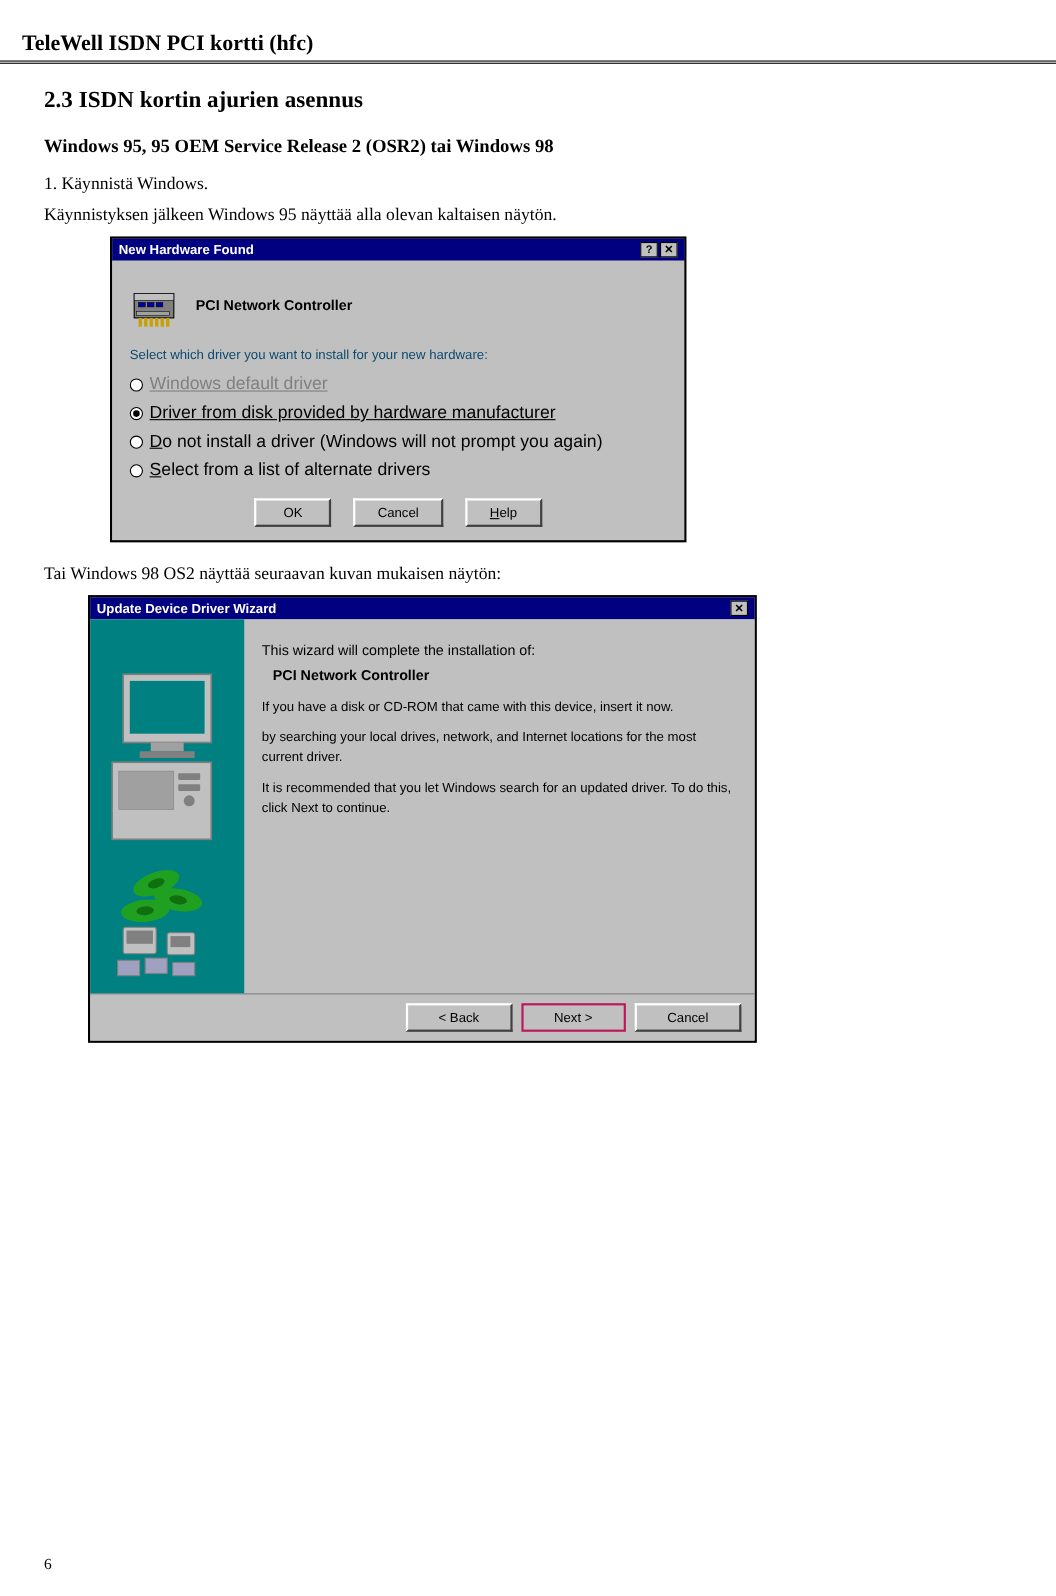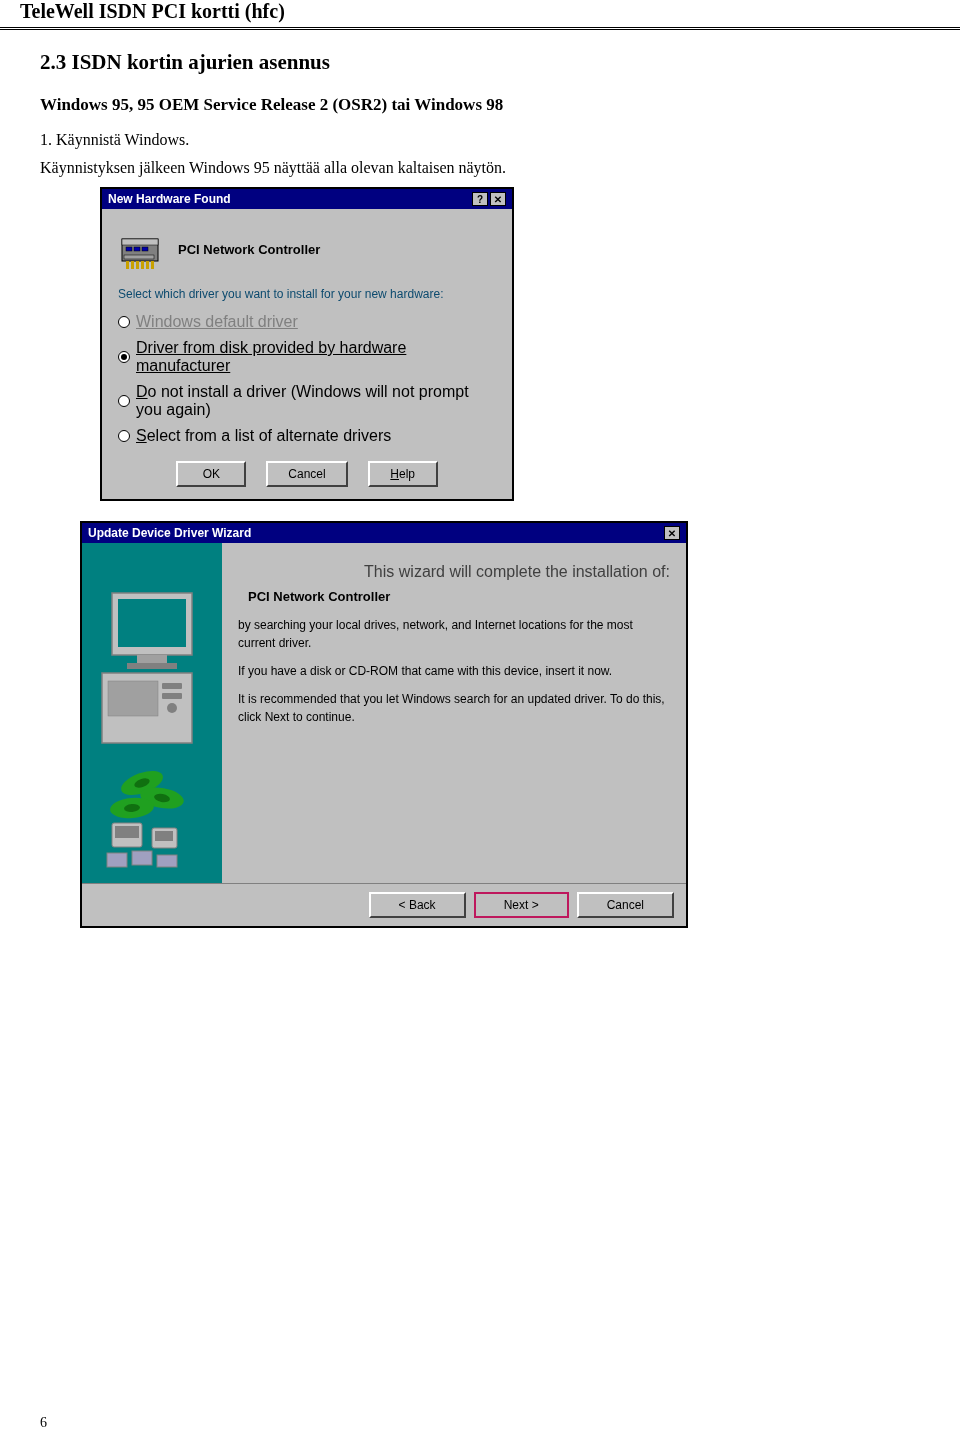--- a/index.html
+++ b/index.html
@@ -7,22 +7,23 @@
       background: #fff;
       font-family: "Times New Roman", Times, serif;
       font-size: 16px;
       color: #000;
       width: 960px;
       min-height: 1451px;
       position: relative;
     }
 
     .page-header {
-      padding: 0 20px 4px 20px;
+      padding: 12px 20px 4px 20px;
       border-bottom: 3px double #000;
+      margin-top: 16px;
     }
     .page-header h1 {
       font-size: 20px;
       font-weight: bold;
     }
 
     .page-content {
       padding: 20px 40px 40px 40px;
     }
 
@@ -39,21 +40,21 @@
     }
 
     .body-text {
       font-size: 16px;
       margin-bottom: 10px;
     }
 
     
     .win95-dialog {
       border: 2px solid #000;
-      width: 414px;
+      width: 524px;
       margin: 10px 0 20px 60px;
       background: #c0c0c0;
       font-family: "MS Sans Serif", Arial, sans-serif;
       font-size: 12px;
     }
 
     .win95-titlebar {
       background: #000080;
       color: #fff;
       padding: 3px 6px;
@@ -236,24 +237,23 @@
       position: relative;
       overflow: hidden;
     }
 
     .win98-right-panel {
       flex: 1;
       padding: 20px 16px 16px 16px;
     }
 
     .win98-intro-text {
-      font-size: 16px;
-      color: #404040;
+      font-size: 13px;
+      color: #000000;
       margin-bottom: 8px;
-      text-align: right;
     }
 
     .win98-device-name {
       font-size: 13px;
       font-weight: bold;
       margin-bottom: 12px;
       margin-left: 10px;
     }
 
     .win98-desc-text {
@@ -370,20 +370,21 @@
       </div>
 
       <div class="win95-button-row">
         <button class="win95-btn">OK</button>
         <button class="win95-btn">Cancel</button>
         <button class="win95-btn"><span class="win95-radio-label underlined">H</span>elp</button>
       </div>
     </div>
   </div>
 
+  <p class="body-text">Tai Windows 98 OS2 näyttää seuraavan kuvan mukaisen näytön:</p>
 
   <div class="win98-dialog">
     <div class="win98-titlebar">
       <span>Update Device Driver Wizard</span>
       <div class="win98-titlebar-buttons">
         <div class="win98-titlebar-btn">✕</div>
       </div>
     </div>
     <div class="win98-body">
 
@@ -419,22 +420,22 @@
 
           <rect x="15" y="270" width="20" height="14" fill="#a0a0c0" stroke="#808080" stroke-width="1"></rect>
           <rect x="40" y="268" width="20" height="14" fill="#a0a0c0" stroke="#808080" stroke-width="1"></rect>
           <rect x="65" y="272" width="20" height="12" fill="#a0a0c0" stroke="#808080" stroke-width="1"></rect>
         </svg>
       </div>
 
       <div class="win98-right-panel">
         <p class="win98-intro-text">This wizard will complete the installation of:</p>
         <div class="win98-device-name">PCI Network Controller</div>
+        <p class="win98-desc-text">If you have a disk or CD-ROM that came with this device, insert it now.</p>
         <p class="win98-desc-text">by searching your local drives, network, and Internet locations for the most current driver.</p>
-        <p class="win98-desc-text">If you have a disk or CD-ROM that came with this device, insert it now.</p>
         <p class="win98-desc-text">It is recommended that you let Windows search for an updated driver. To do this, click Next to continue.</p>
       </div>
     </div>
 
     <div class="win98-button-row">
       <button class="win98-btn">&lt; Back</button>
       <button class="win98-btn default">Next &gt;</button>
       <button class="win98-btn">Cancel</button>
     </div>
   </div>

